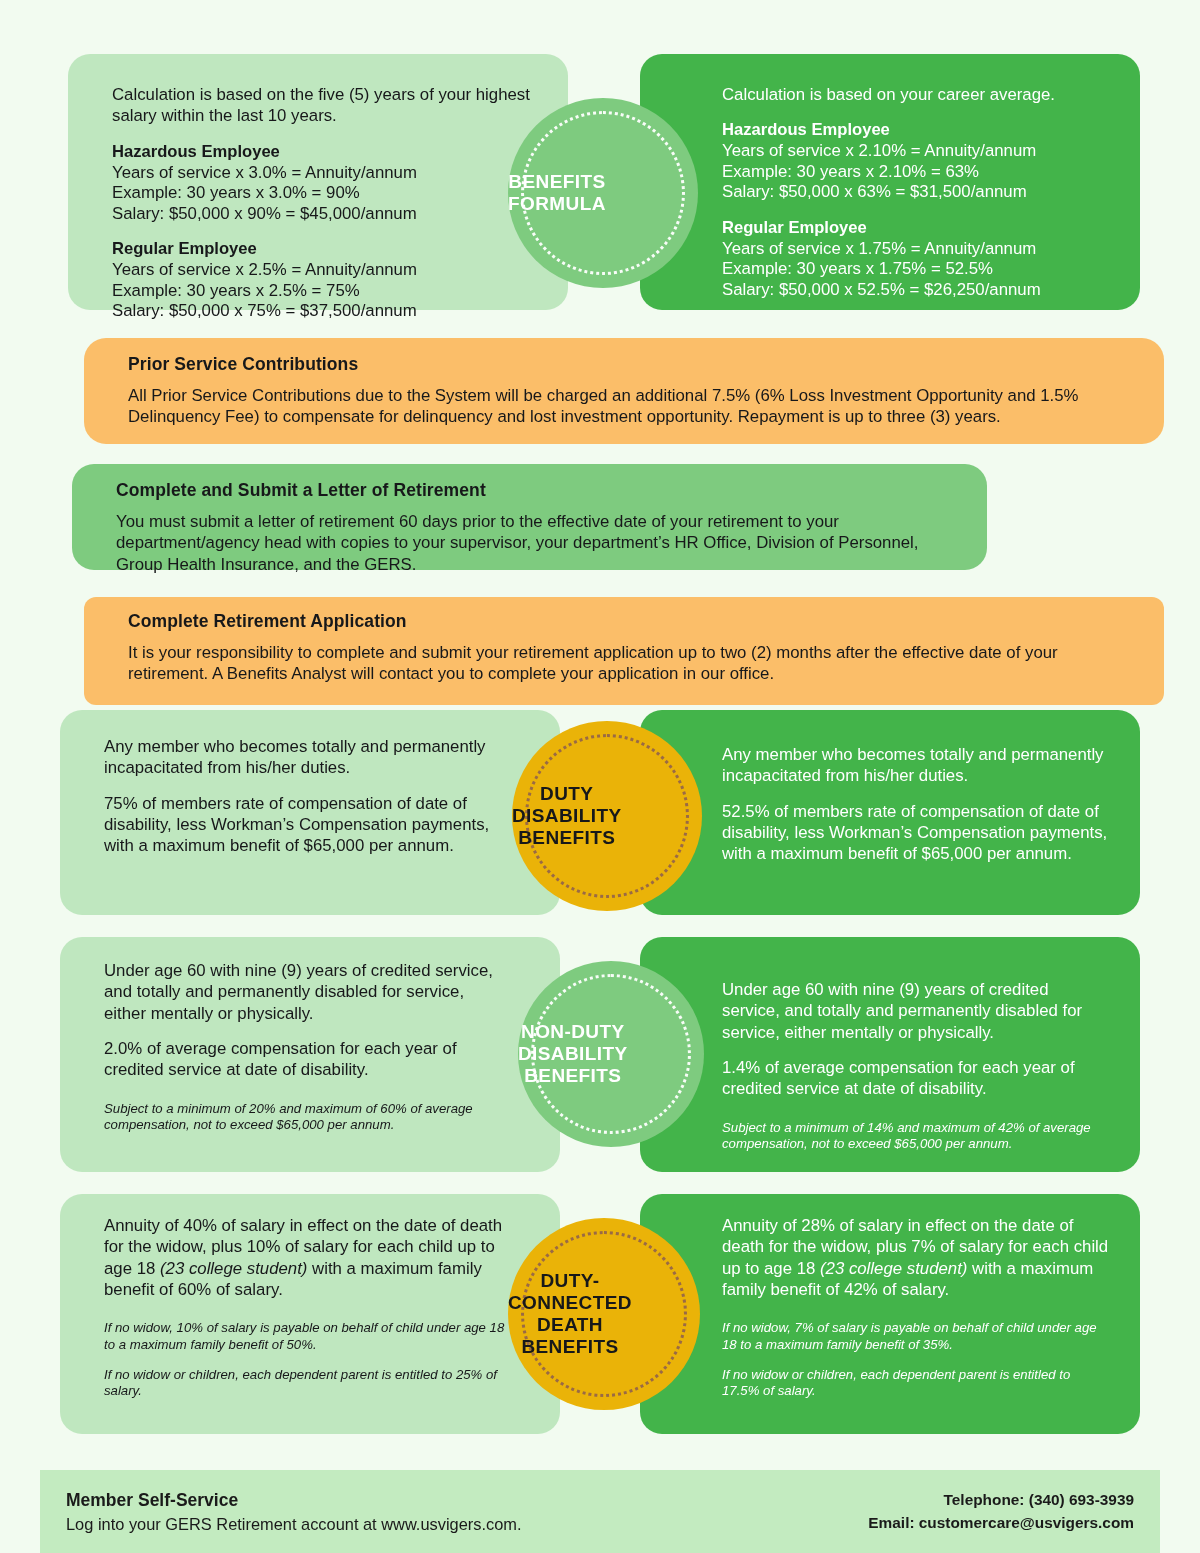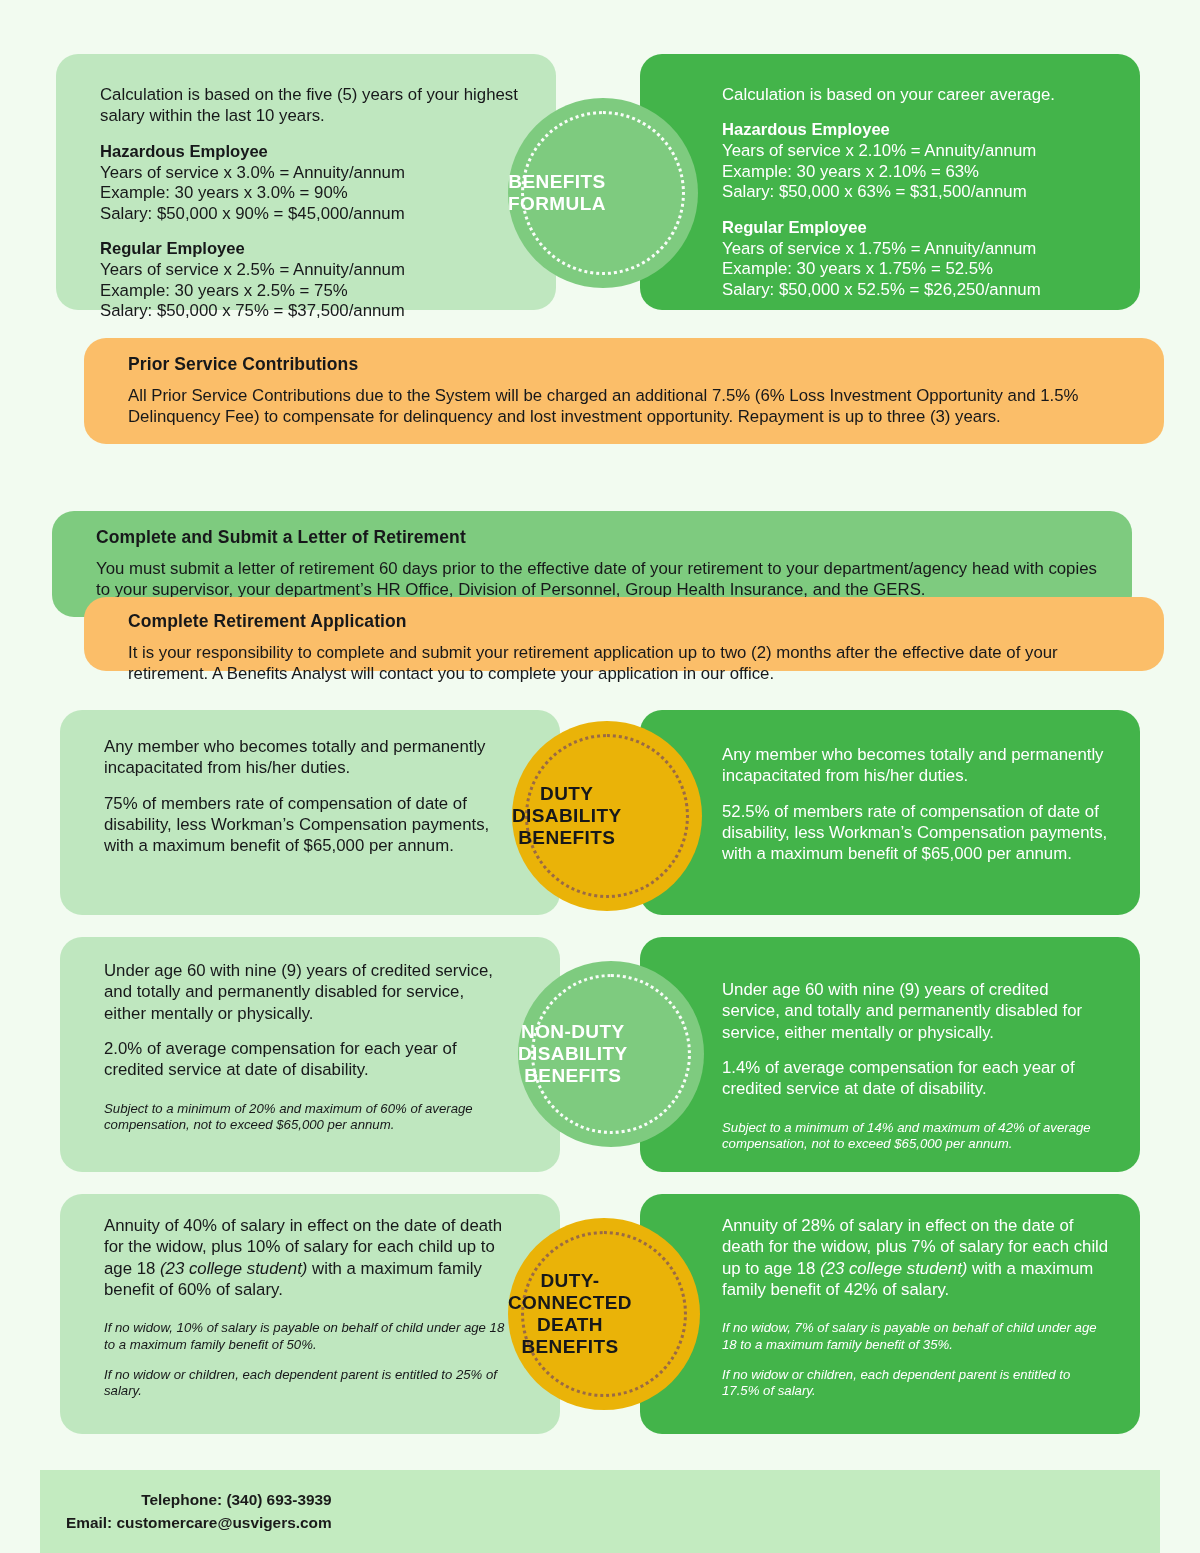--- a/index.html
+++ b/index.html
@@ -96,21 +96,21 @@
     font-size: 17.5px; font-weight: bold; margin-bottom: 4px;
   }
   .footer .left .f-sub { font-size: 16.4px; }
   .footer .right { text-align: right; font-size: 15.4px; font-weight: bold; line-height: 1.45; }
 </style>
 </head>
 <body>
 
 <div class="page">
 
-  <div class="panel light" style="left:56px; top:54px; width:500px; height:256px;">
+  <div class="panel light" style="left:68px; top:54px; width:500px; height:256px;">
     <div class="pad" style="padding:30px 34px 20px 44px;">
       <div class="body-txt">Calculation is based on the five (5) years of your highest salary within the last 10 years.</div>
 
       <div class="sub-head">Hazardous Employee</div>
       <div class="body-txt tight">Years of service x 3.0% = Annuity/annum</div>
       <div class="body-txt tight">Example: 30 years x 3.0% = 90%</div>
       <div class="body-txt tight">Salary: $50,000 x 90% = $45,000/annum</div>
 
       <div class="sub-head">Regular Employee</div>
       <div class="body-txt tight">Years of service x 2.5% = Annuity/annum</div>
@@ -140,28 +140,28 @@
     <div class="label">BENEFITS<br>FORMULA</div>
   </div>
 
   <div class="panel orange" style="left:60px; top:338px; width:1080px; height:106px;">
     <div class="pad" style="padding:16px 30px 16px 44px;">
       <div class="h-title">Prior Service Contributions</div>
       <div class="body-txt">All Prior Service Contributions due to the System will be charged an additional 7.5% (6% Loss Investment Opportunity and 1.5% Delinquency Fee) to compensate for delinquency and lost investment opportunity. Repayment is up to three (3) years.</div>
     </div>
   </div>
 
-  <div class="panel mid" style="left:52px; top:464px; width:1080px; height:106px;margin-top:47px;">
+  <div class="panel mid" style="left:72px; top:464px; width:915px; height:106px;">
     <div class="pad" style="padding:16px 30px 16px 44px;">
       <div class="h-title">Complete and Submit a Letter of Retirement</div>
       <div class="body-txt">You  must submit a letter of retirement 60 days prior to the effective date of your retirement to your department/agency head with copies to your supervisor, your department’s HR Office, Division of Personnel, Group Health Insurance, and the GERS.</div>
     </div>
   </div>
 
-  <div class="panel orange" style="left:60px; top:597px; width:1080px; height:74px;">
+  <div class="panel orange" style="left:60px; top:597px; width:1080px; height:108px;border-radius:12px;">
     <div class="pad" style="padding:14px 30px 14px 44px;">
       <div class="h-title">Complete Retirement Application</div>
       <div class="body-txt">It is your responsibility to complete and submit your retirement application up to two (2) months after the effective date of your retirement. A Benefits Analyst will contact you to complete your application in our office.</div>
     </div>
   </div>
 
   <div class="panel light" style="left:60px; top:710px; width:500px; height:205px;">
     <div class="pad" style="padding:26px 50px 20px 44px;">
       <div class="body-txt para">Any member who becomes totally and permanently incapacitated from his/her duties.</div>
       <div class="body-txt para">75% of members rate of compensation of date of disability, less Workman’s Compensation payments, with a maximum benefit of $65,000 per annum.</div>
@@ -220,19 +220,23 @@
       <div class="note">If no widow or children, each dependent parent is entitled to 17.5% of salary.</div>
     </div>
   </div>
 
   <div class="badge white-badge" style="left:508px; top:1218px; width:192px; height:192px;">
     <div class="ring"></div>
     <div class="label">DUTY-<br>CONNECTED<br>DEATH<br>BENEFITS</div>
   </div>
 
   <div class="footer">
+    <div class="left">
+      <div class="f-title">Member Self-Service</div>
+      <div class="f-sub">Log into your GERS Retirement account at www.usvigers.com.</div>
+    </div>
     <div class="right">
       <div>Telephone: (340) 693-3939</div>
       <div>Email: customercare@usvigers.com</div>
     </div>
   </div>
 
 </div>
 
 </body></html>

